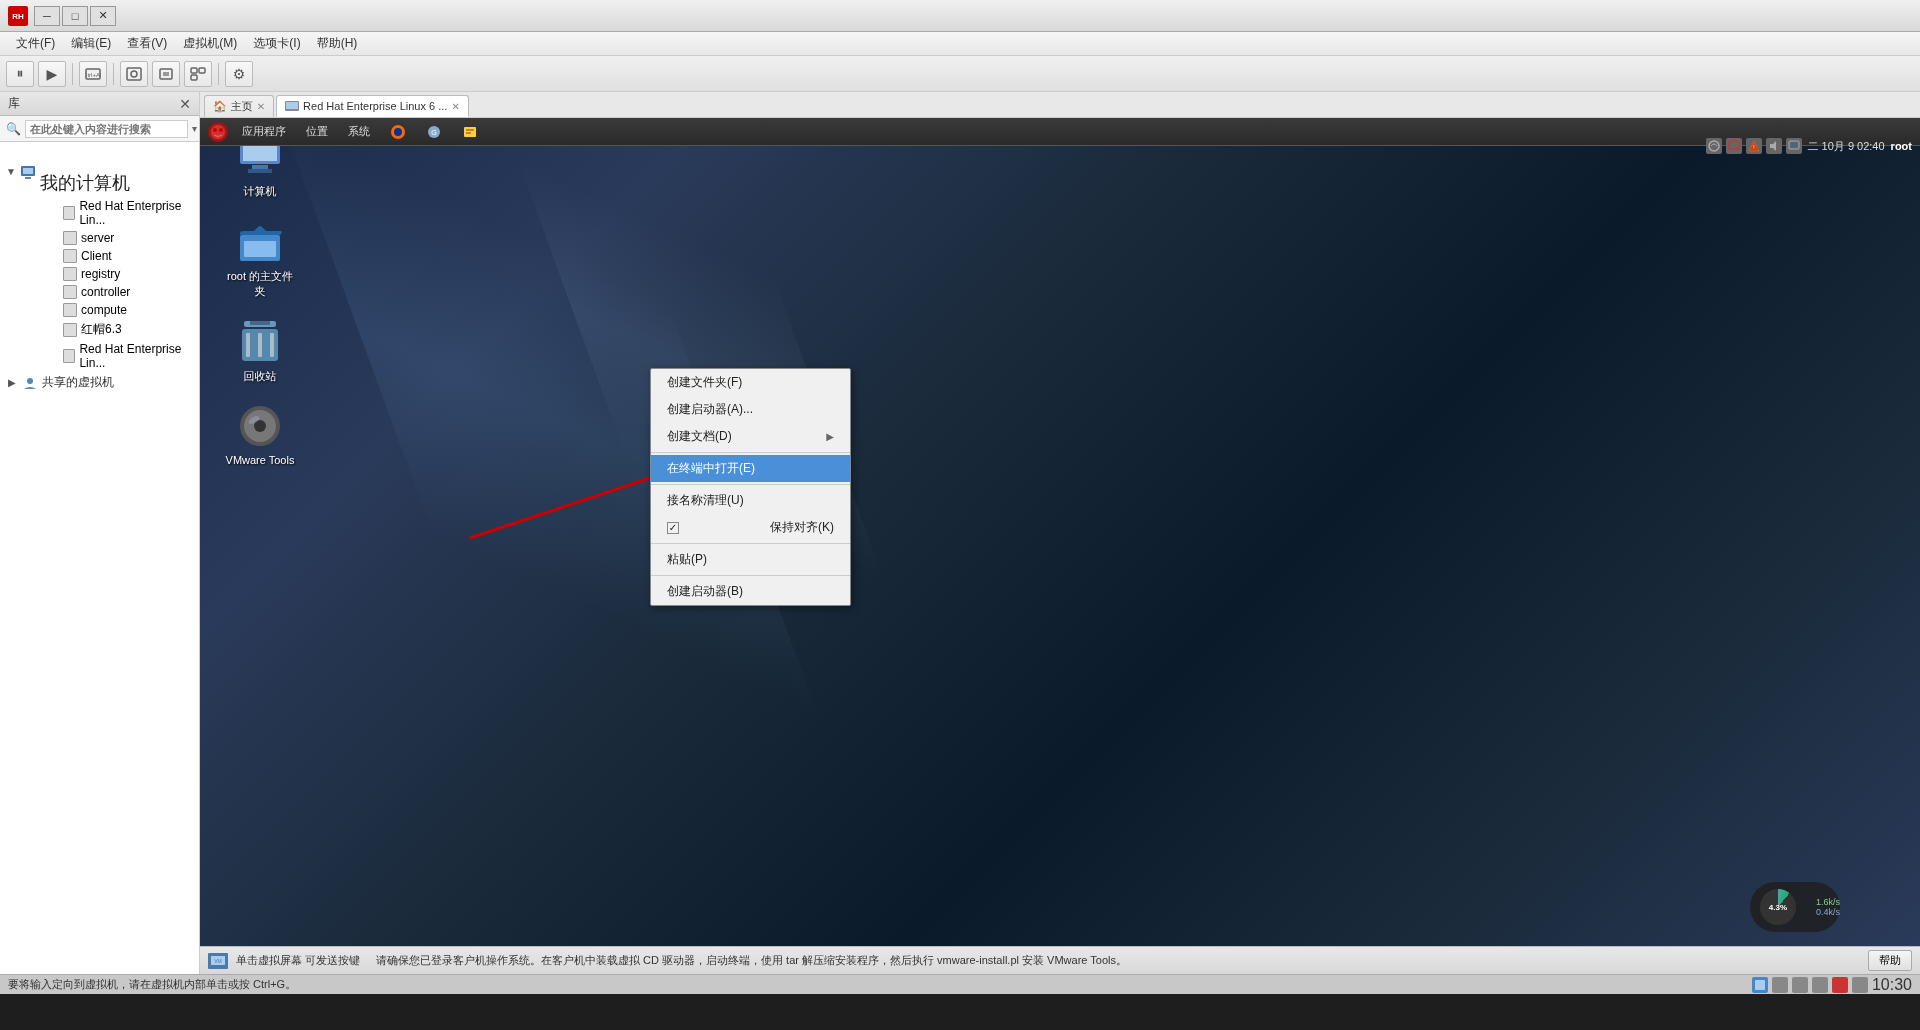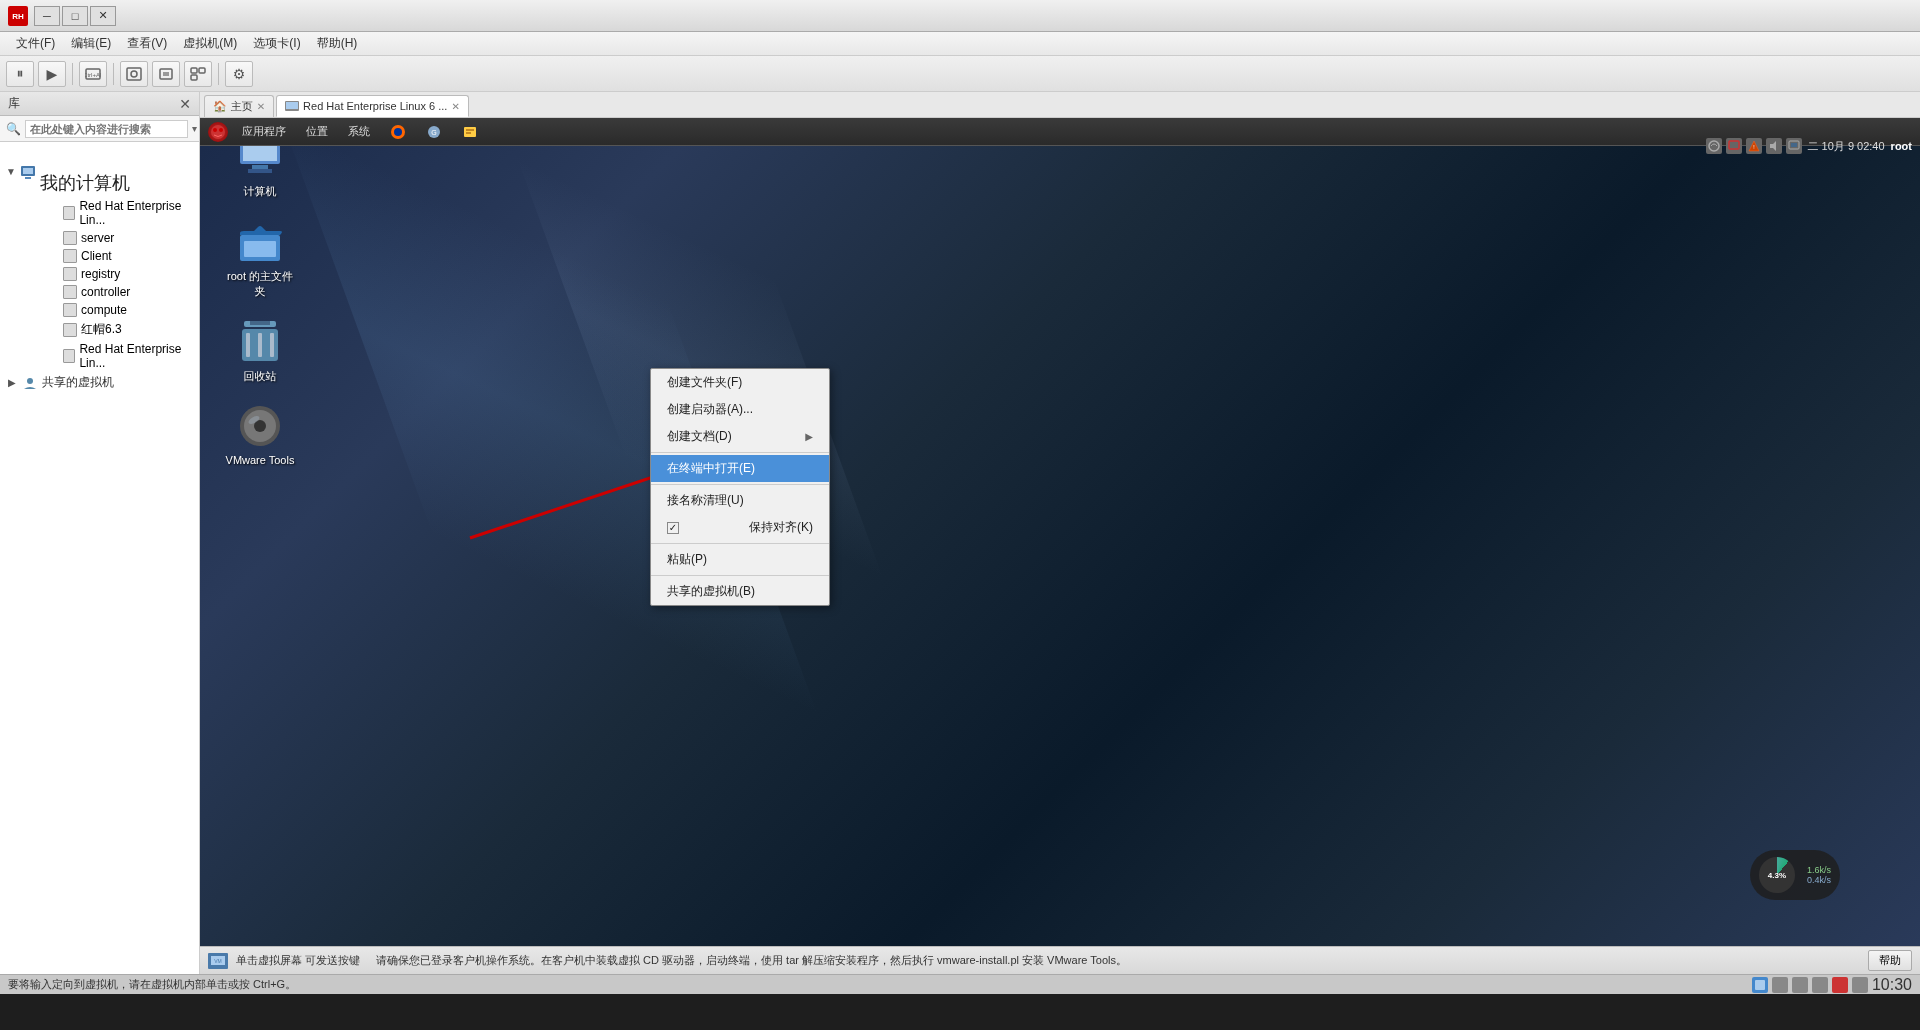--- a/index.html
+++ b/index.html
@@ -279,21 +279,21 @@
       font-size: 11px; color: white;
       text-align: center;
       text-shadow: 1px 1px 2px black;
     }
 
     
     .context-menu {
       position: absolute;
       top: 250px;
       left: 450px;
-      width: 180px;
+      width: 201px;
       background: #f0f0f0;
       border: 1px solid #888;
       box-shadow: 2px 2px 8px rgba(0,0,0,0.4);
       z-index: 100;
       border-radius: 2px;
     }
     .ctx-item {
       padding: 5px 16px;
       font-size: 12px;
       color: #222;
@@ -357,29 +357,29 @@
       display: flex;
       align-items: center;
       padding: 0 8px;
       font-size: 11px;
       color: #333;
     }
 
     
     .net-monitor {
       position: absolute;
-      bottom: 46px;
+      bottom: 14px;
       right: 80px;
       width: 90px; height: 50px;
       background: rgba(30,30,30,0.85);
       border-radius: 30px;
       display: flex;
       align-items: center;
-      justify-content: center;
-      gap: 12px;
+      justify-content: flex-end;
+      gap: 20px;
       z-index: 20;
     }
     .net-gauge {
       text-align: center;
     }
     .net-gauge-circle {
       width: 36px; height: 36px;
       border-radius: 50%;
       background: conic-gradient(#4a9 0deg, #2a7 40deg, #333 40deg);
       display: flex; align-items: center; justify-content: center;
@@ -690,21 +690,21 @@
             <div class="ctx-item">
               <span class="ctx-checkbox">✓</span>
               <span>保持对齐(K)</span>
             </div>
             <div class="ctx-separator"></div>
             <div class="ctx-item">
               <span>粘贴(P)</span>
             </div>
             <div class="ctx-separator"></div>
             <div class="ctx-item">
-              <span>共享的虚拟机(B)</span>
+              <span>创建启动器(B)</span>
             </div>
           </div>
 
           <div class="net-monitor">
             <div class="net-gauge">
               <div class="net-gauge-circle">
                 <span style="font-size:8px; color:white;">4.3%</span>
               </div>
             </div>
             <div class="net-speeds">

